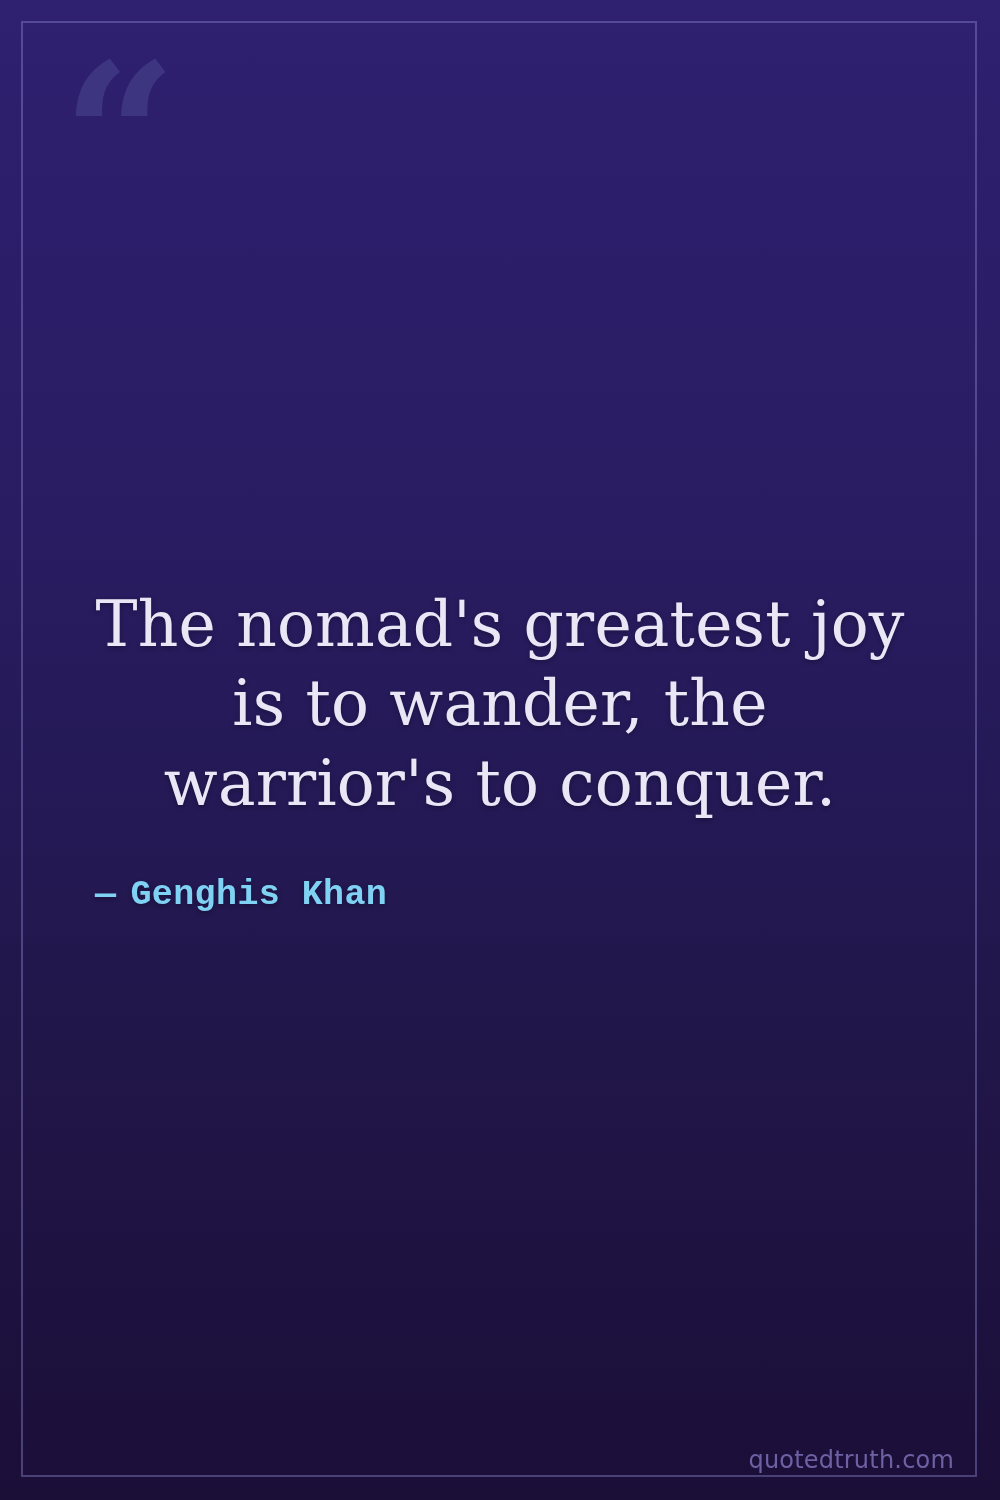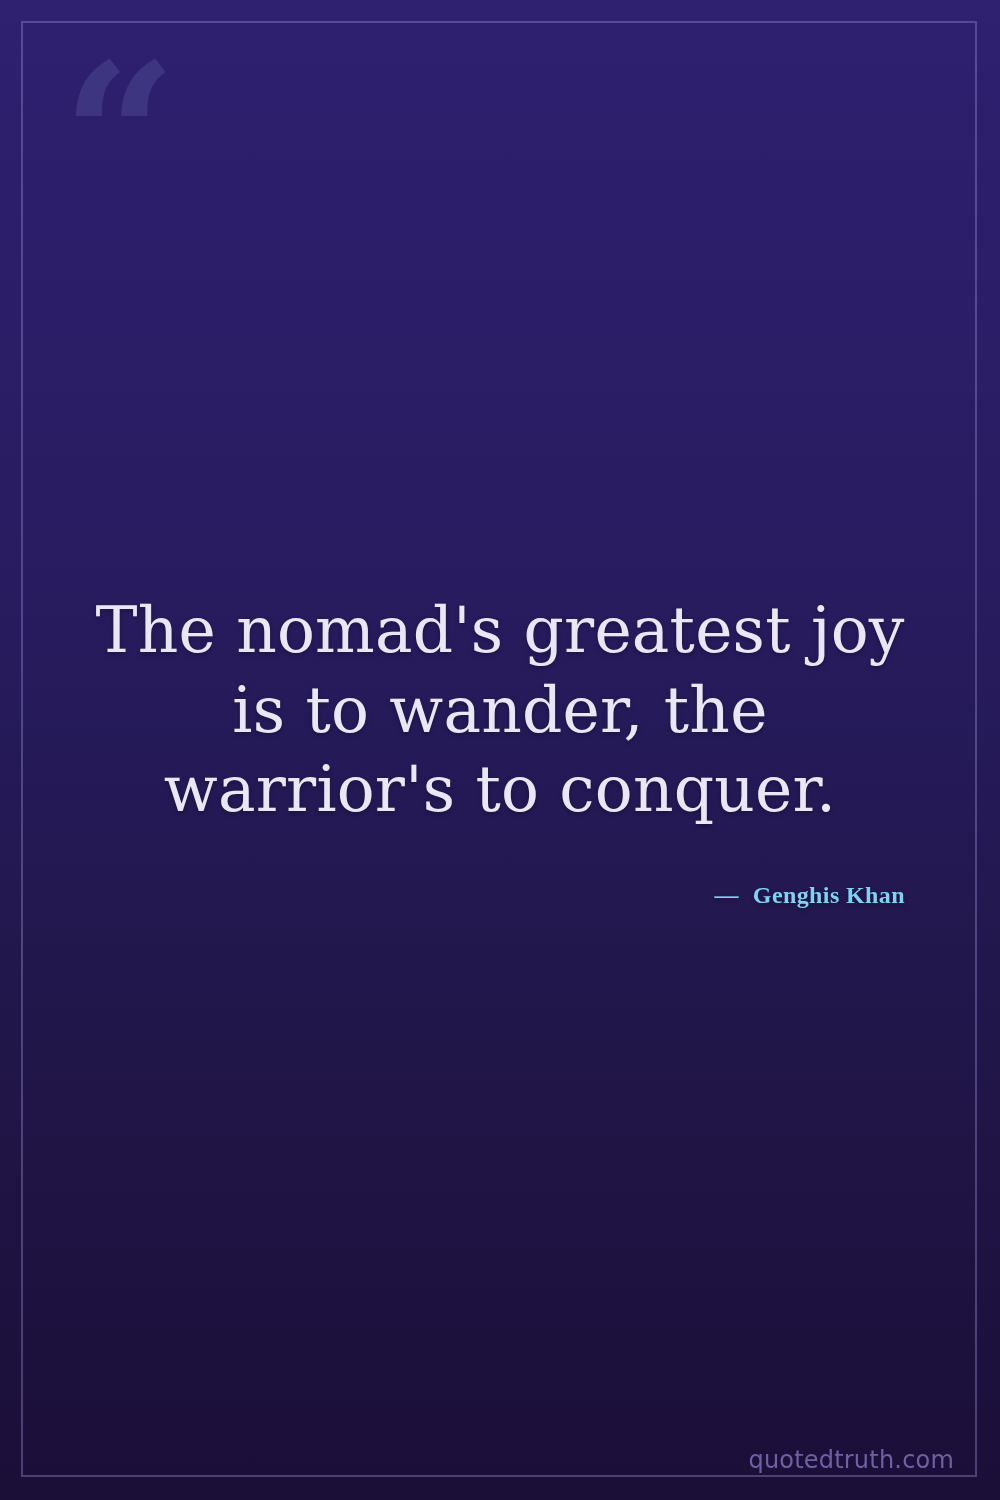--- a/index.html
+++ b/index.html
@@ -52,21 +52,21 @@
 
   
   #content {
     position: absolute;
     left: 0;
     top: 0;
     width: 1000px;
     height: 1500px;
     display: flex;
     flex-direction: column;
-    align-items: flex-end;
+    align-items: flex-start;
     justify-content: center;
     box-sizing: border-box;
     padding: 0 95px;
   }
 
   #quote-text {
     width: 100%;
     margin: 0;
     text-align: center;
     font-family: "DejaVu Serif", serif;
@@ -74,22 +74,22 @@
     font-weight: 400;
     line-height: 1.26;
     color: #e9e7f6;
     text-shadow: 0 2px 5px rgba(0, 0, 0, 0.30);
     letter-spacing: 0.2px;
   }
 
   #attribution {
     margin-top: 52px;
     text-align: center;
-    font-family: Liberation Serif, serif;
-    font-size: 24px;
+    font-family: Liberation Mono, monospace;
+    font-size: 35px;
     font-weight: 700;
     color: #7fd2f3;
     letter-spacing: 0.4px;
     text-shadow: 0 2px 5px rgba(0, 0, 0, 0.30);
     white-space: nowrap;
   }
 
   #attribution .dash {
     margin-right: 14px;
   }

